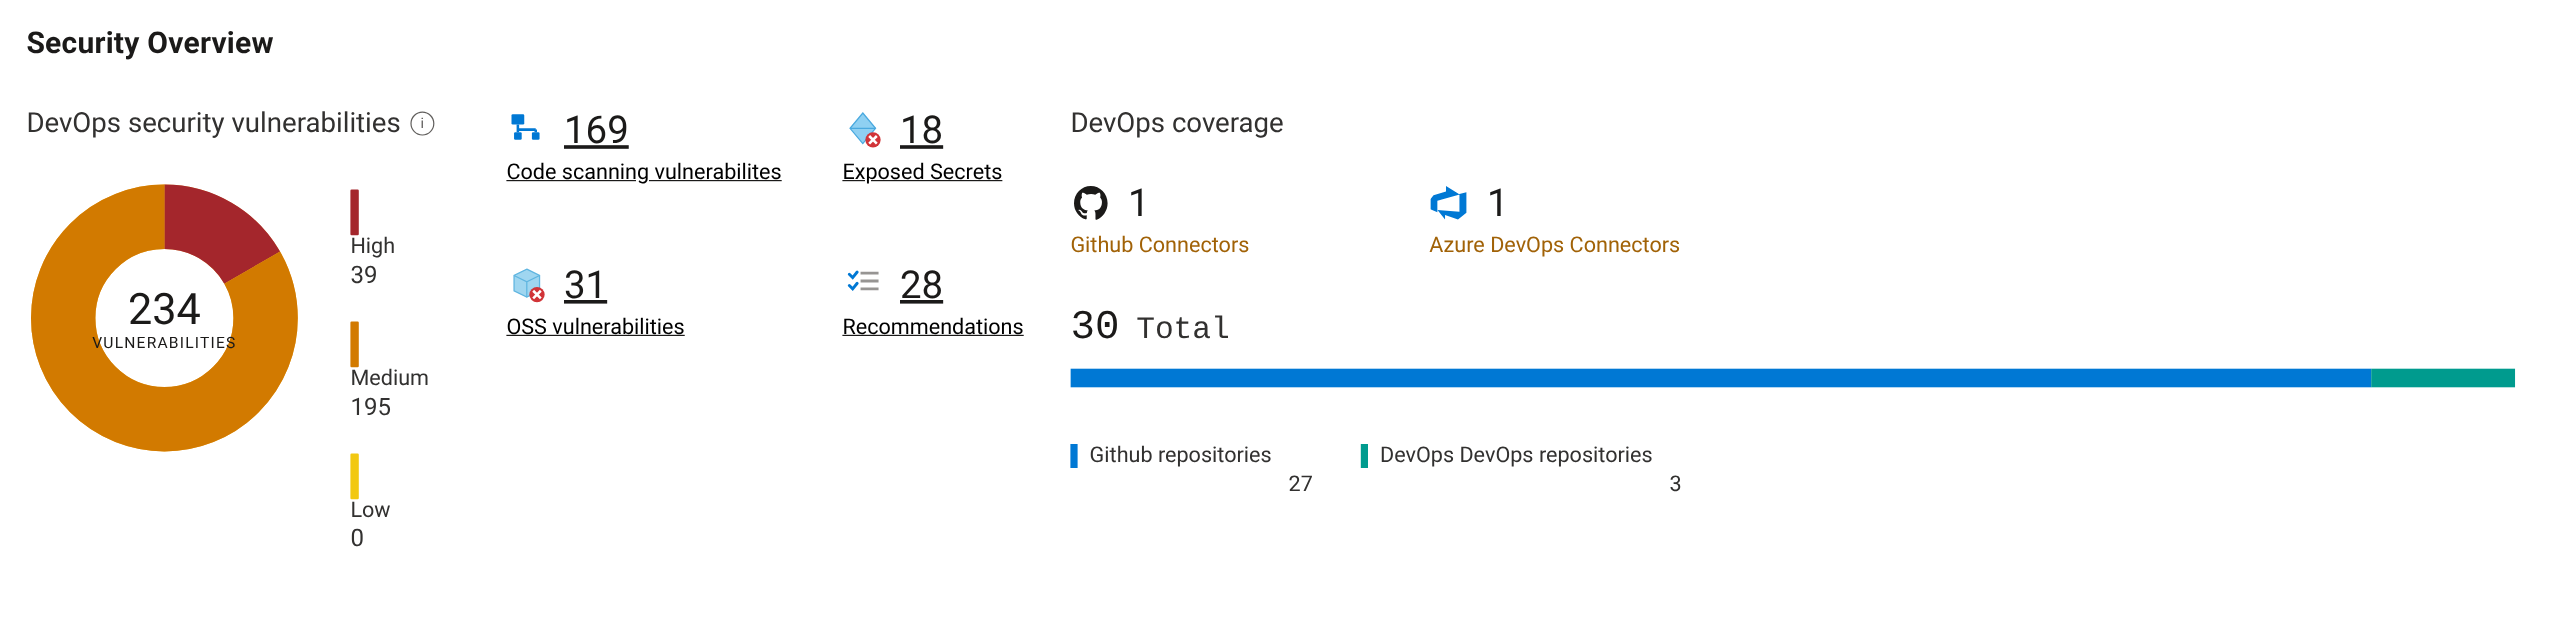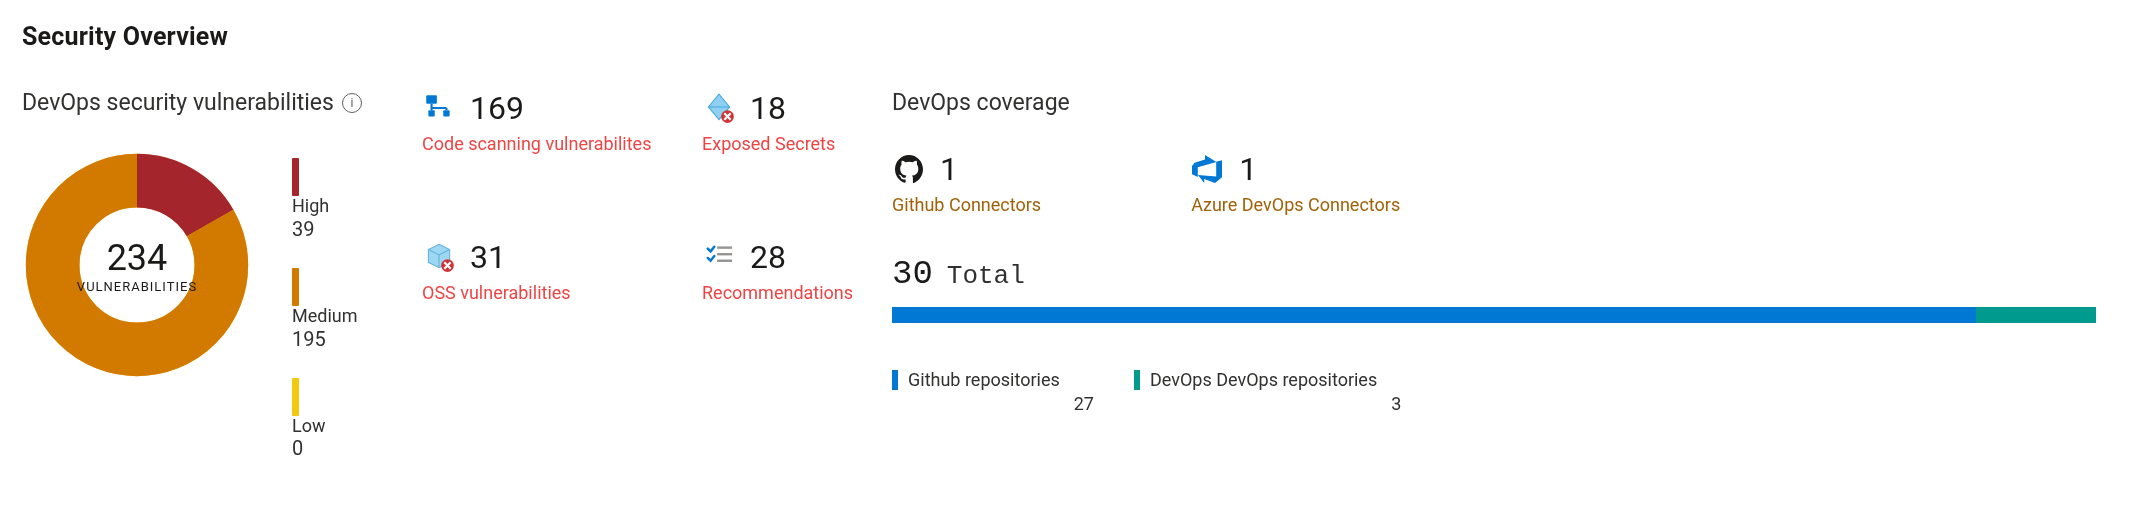--- a/index.html
+++ b/index.html
@@ -78,27 +78,28 @@
     border-radius: 1px;
   }
   .legend-text { display: flex; flex-direction: column; line-height: 1.1; }
   .legend-text .name { font-size: 18px; color: #323130; }
   .legend-text .val  { font-size: 20px; color: #323130; margin-top: 2px; }
 
   
   .res-grid {
     display: grid;
     grid-template-columns: 280px 190px;
-    row-gap: 84px;
+    row-gap: 64px;
+    text-decoration: underline;
   }
   .metric { display: flex; flex-direction: column; }
   .metric-top { display: flex; align-items: center; }
   .metric-top .icon { width: 34px; height: 34px; display:flex; align-items:center; justify-content:center; }
   .metric-top .value { font-size: 32px; font-weight: 400; margin-left: 14px; color: #1b1a19; }
-  .metric .cap { margin-top: 6px; font-size: 18px; color: #ef4444; }
+  .metric .cap { margin-top: 6px; font-size: 18px; color: #000000; }
 
   
   .cov-top { display: flex; gap: 150px; margin-bottom: 40px; }
   .cov-metric { display: flex; flex-direction: column; }
   .cov-metric .row { display: flex; align-items: center; }
   .cov-metric .row .icon { width: 34px; height: 34px; display:flex; align-items:center; justify-content:center; }
   .cov-metric .row .value { font-size: 32px; margin-left: 14px; }
   .cov-metric .cap { font-size: 18px; margin-top: 6px; color:#a16207; }
 
   .cov-total { display:flex; align-items: baseline; gap: 14px; margin-bottom: 14px; font-family: Liberation Mono, monospace; }

